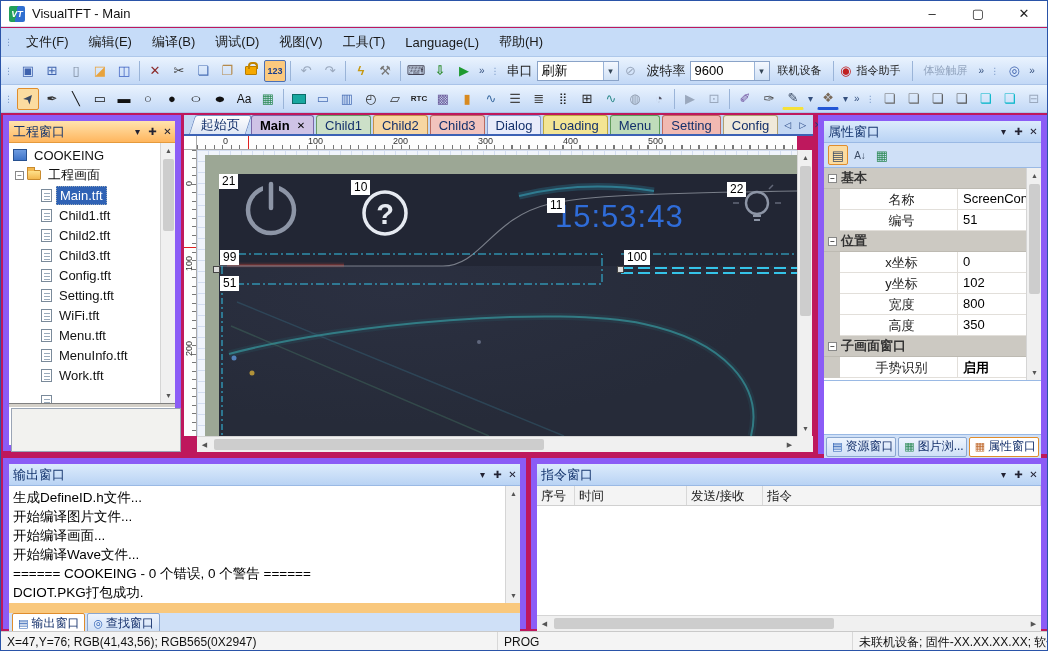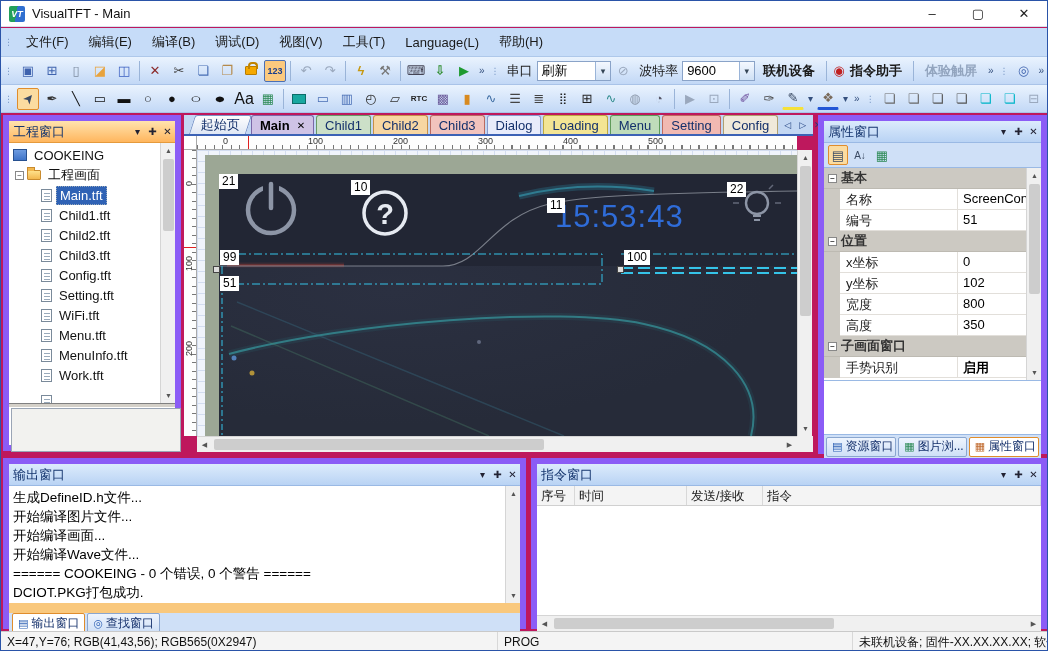--- a/index.html
+++ b/index.html
@@ -19,21 +19,21 @@
   .tbar{position:absolute;left:0;width:100%;height:28px;background:linear-gradient(#eaf3fe,#c2d8f6);display:flex;align-items:center;border-bottom:1px solid #a9c3e8;}
   .tb1{top:56px;} .tb2{top:84px;}
   .icon-btn{width:22px;height:22px;margin:0 1px;display:inline-flex;align-items:center;justify-content:center;font-size:13px;color:#3a4a63;border:1px solid transparent;border-radius:2px;flex:0 0 auto;}
   .icon-btn.disabled{color:#9aa8bd;}
   .icon-btn.active-tool{background:#fbdca0;border-color:#e08d2c;}
   .icon-btn.toggled{background:#fbc97e;border:1px solid #4a6fb5;color:#1a3e8c;font-size:9px;font-weight:bold;}
   .tsep{width:1px;height:20px;background:#9ab4d8;margin:0 3px;flex:0 0 auto;}
   .tlabel13{font-size:13px;color:#1a1a1a;margin:0 4px;white-space:nowrap;}
   .combo{height:20px;background:#fff;border:1px solid #8aa3c8;display:flex;align-items:center;font-size:13px;padding-left:4px;position:relative;}
   .combo .arrow{margin-left:auto;width:15px;height:100%;display:flex;align-items:center;justify-content:center;font-size:9px;color:#345;background:linear-gradient(#f4f8ff,#cfe0f5);border-left:1px solid #9ab4d8;}
-  .tbtn{height:22px;padding:0 8px;display:flex;align-items:center;font-size:13px;color:#1a1a1a;white-space:nowrap;font-weight:bold;}
+  .tbtn{height:22px;padding:0 8px;display:flex;align-items:center;font-size:11px;color:#1a1a1a;white-space:nowrap;}
   .tbtn.disabled{color:#93a5bf;}
   .overflow{font-size:10px;color:#35507e;margin:0 3px;flex:0 0 auto;}
   .scaleX{transform:scaleX(1.5);display:inline-block;}
   .rot-45{transform:rotate(-50deg);display:inline-block;}
   .lockbody{width:12px;height:9px;background:#f5a800;border:1px solid #b97d00;border-radius:1px;position:relative;}
   .lockbody::before{content:"";position:absolute;left:2px;top:-5px;width:6px;height:5px;border:2px solid #c08400;border-bottom:none;border-radius:4px 4px 0 0;}
   .widgetbtn-glyph{width:14px;height:10px;background:#18a8a0;border:1px solid #0c6c68;}
   .underline-y{border-bottom:3px solid #f5e13a;} .underline-b{border-bottom:3px solid #2255d5;}
   
   .panel{position:absolute;background:#fff;border:6px solid #8b5cf6;}
@@ -83,21 +83,21 @@
   .handle{position:absolute;width:7px;height:7px;background:#ddd;border:1px solid #444;}
   .canv-vscroll{left:796px;top:149px;height:286px;}
   .canv-hscroll{left:196px;top:435px;width:600px;}
   .scorner{position:absolute;left:796px;top:435px;width:16px;height:16px;background:#f0f0f0;}
   
   .ptoolbar{position:absolute;left:0;top:22px;width:100%;height:25px;background:#cfe0f7;display:flex;align-items:center;border-bottom:1px solid #9ab9e4;padding-left:3px;}
   .pgrid{position:absolute;left:0;top:47px;width:100%;height:212px;font-size:13px;overflow:hidden;background:#fff;}
   .prow{display:flex;height:21px;align-items:stretch;}
   .prow.section{background:#ccc9c2;color:#333;font-weight:bold;align-items:center;border-bottom:1px solid #bdbab2;}
   .pmargin{width:16px;background:#ccc9c2;flex:0 0 auto;}
-  .plabel{width:118px;padding:2px 0 0 6px;border-right:1px solid #e2dfda;border-bottom:1px solid #e2dfda;color:#222;overflow:hidden;white-space:nowrap;}
+  .plabel{width:118px;padding:2px 0 0 6px;border-right:1px solid #e2dfda;border-bottom:1px solid #e2dfda;color:#222;overflow:hidden;white-space:nowrap;text-align:center;}
   .pvalue{flex:1;padding:2px 0 0 5px;border-bottom:1px solid #e2dfda;color:#000;overflow:hidden;white-space:nowrap;}
   .pdesc{position:absolute;left:0;top:259px;width:100%;height:54px;background:#fff;border-top:1px solid #9ab9e4;}
   .ptabs{position:absolute;left:0;top:313px;width:100%;height:24px;background:#cfe0f7;display:flex;align-items:center;padding-left:2px;border-top:1px solid #9ab9e4;}
   .btab{height:20px;display:flex;align-items:center;font-size:12px;color:#14306b;padding:0 5px;margin-right:2px;border:1px solid #8aa6cf;background:linear-gradient(#eef4fd,#cfe0f7);border-radius:2px;white-space:nowrap;overflow:hidden;}
   .btab.active{background:#fff;border-color:#e08d2c;}
   .btab .bico{font-size:11px;margin-right:3px;color:#2f62b5;}
   
   .outbody{position:absolute;left:0;top:22px;width:100%;height:117px;background:#fff;font-size:13.5px;color:#000;padding:2px 4px;line-height:19px;overflow:hidden;}
   .orangestrip{position:absolute;left:0;top:139px;width:100%;height:10px;background:#f9c87d;}
   .outtabs{position:absolute;left:0;top:149px;width:100%;height:20px;background:#cfe0f7;display:flex;align-items:center;padding-left:3px;}
@@ -196,21 +196,21 @@
     <div class="icon-btn" style="color:#111">▭</div>
     <div class="icon-btn" style="color:#111">▬</div>
     <div class="icon-btn" style="color:#111">○</div>
     <div class="icon-btn" style="color:#111">●</div>
     <div class="icon-btn" style="color:#111">
         <span class="scaleX">○</span>
       </div>
     <div class="icon-btn" style="color:#111">
         <span class="scaleX">●</span>
       </div>
-    <div class="icon-btn" style="color:#111;font-size:16px">Aa</div>
+    <div class="icon-btn" style="color:#111;font-size:12px">Aa</div>
     <div class="icon-btn" style="color:#2e8b57">▦</div>
     <div class="tsep"></div>
     <div class="icon-btn">
         <span class="widgetbtn-glyph"></span>
       </div>
     <div class="icon-btn" style="color:#4a6fb5">▭</div>
     <div class="icon-btn" style="color:#4a6fb5">▥</div>
     <div class="icon-btn" style="color:#333">◴</div>
     <div class="icon-btn" style="color:#333">▱</div>
     <div class="icon-btn" style="font-size:8px;font-weight:bold;color:#222">RTC</div>

